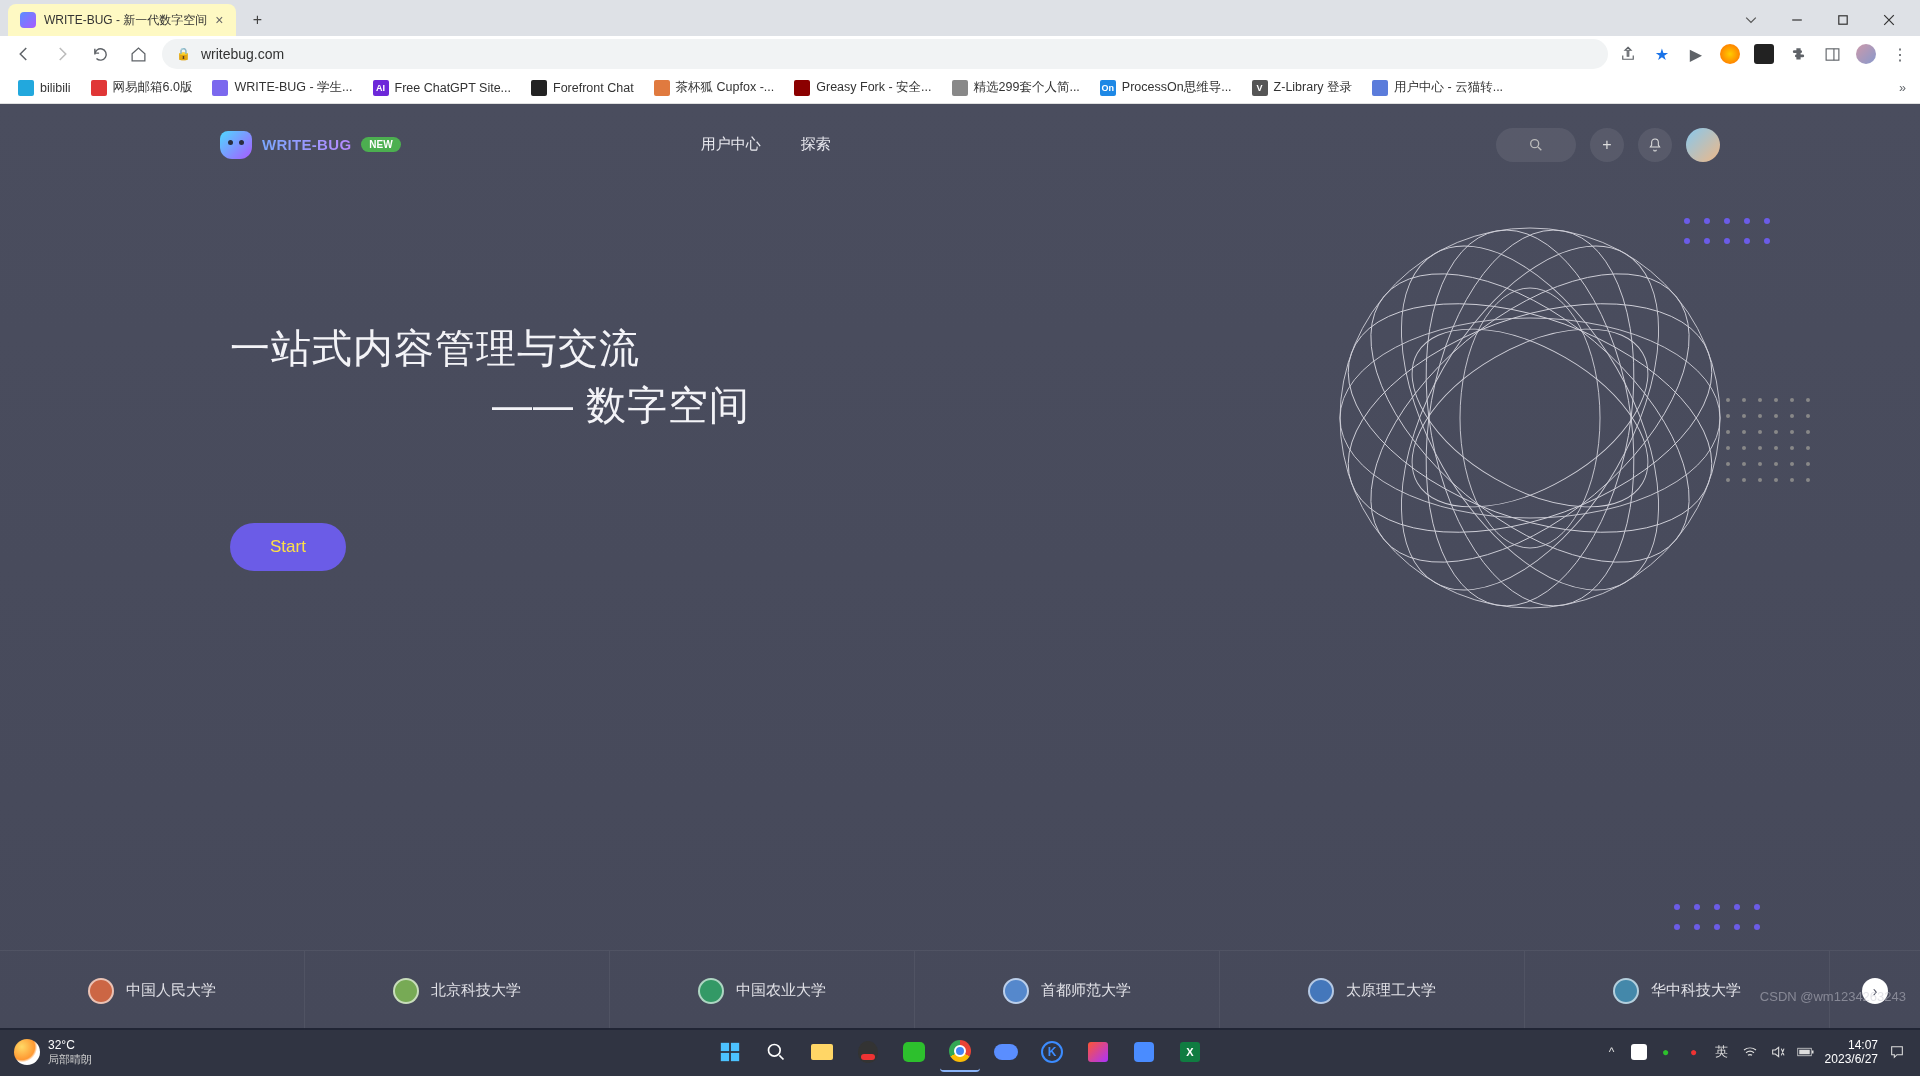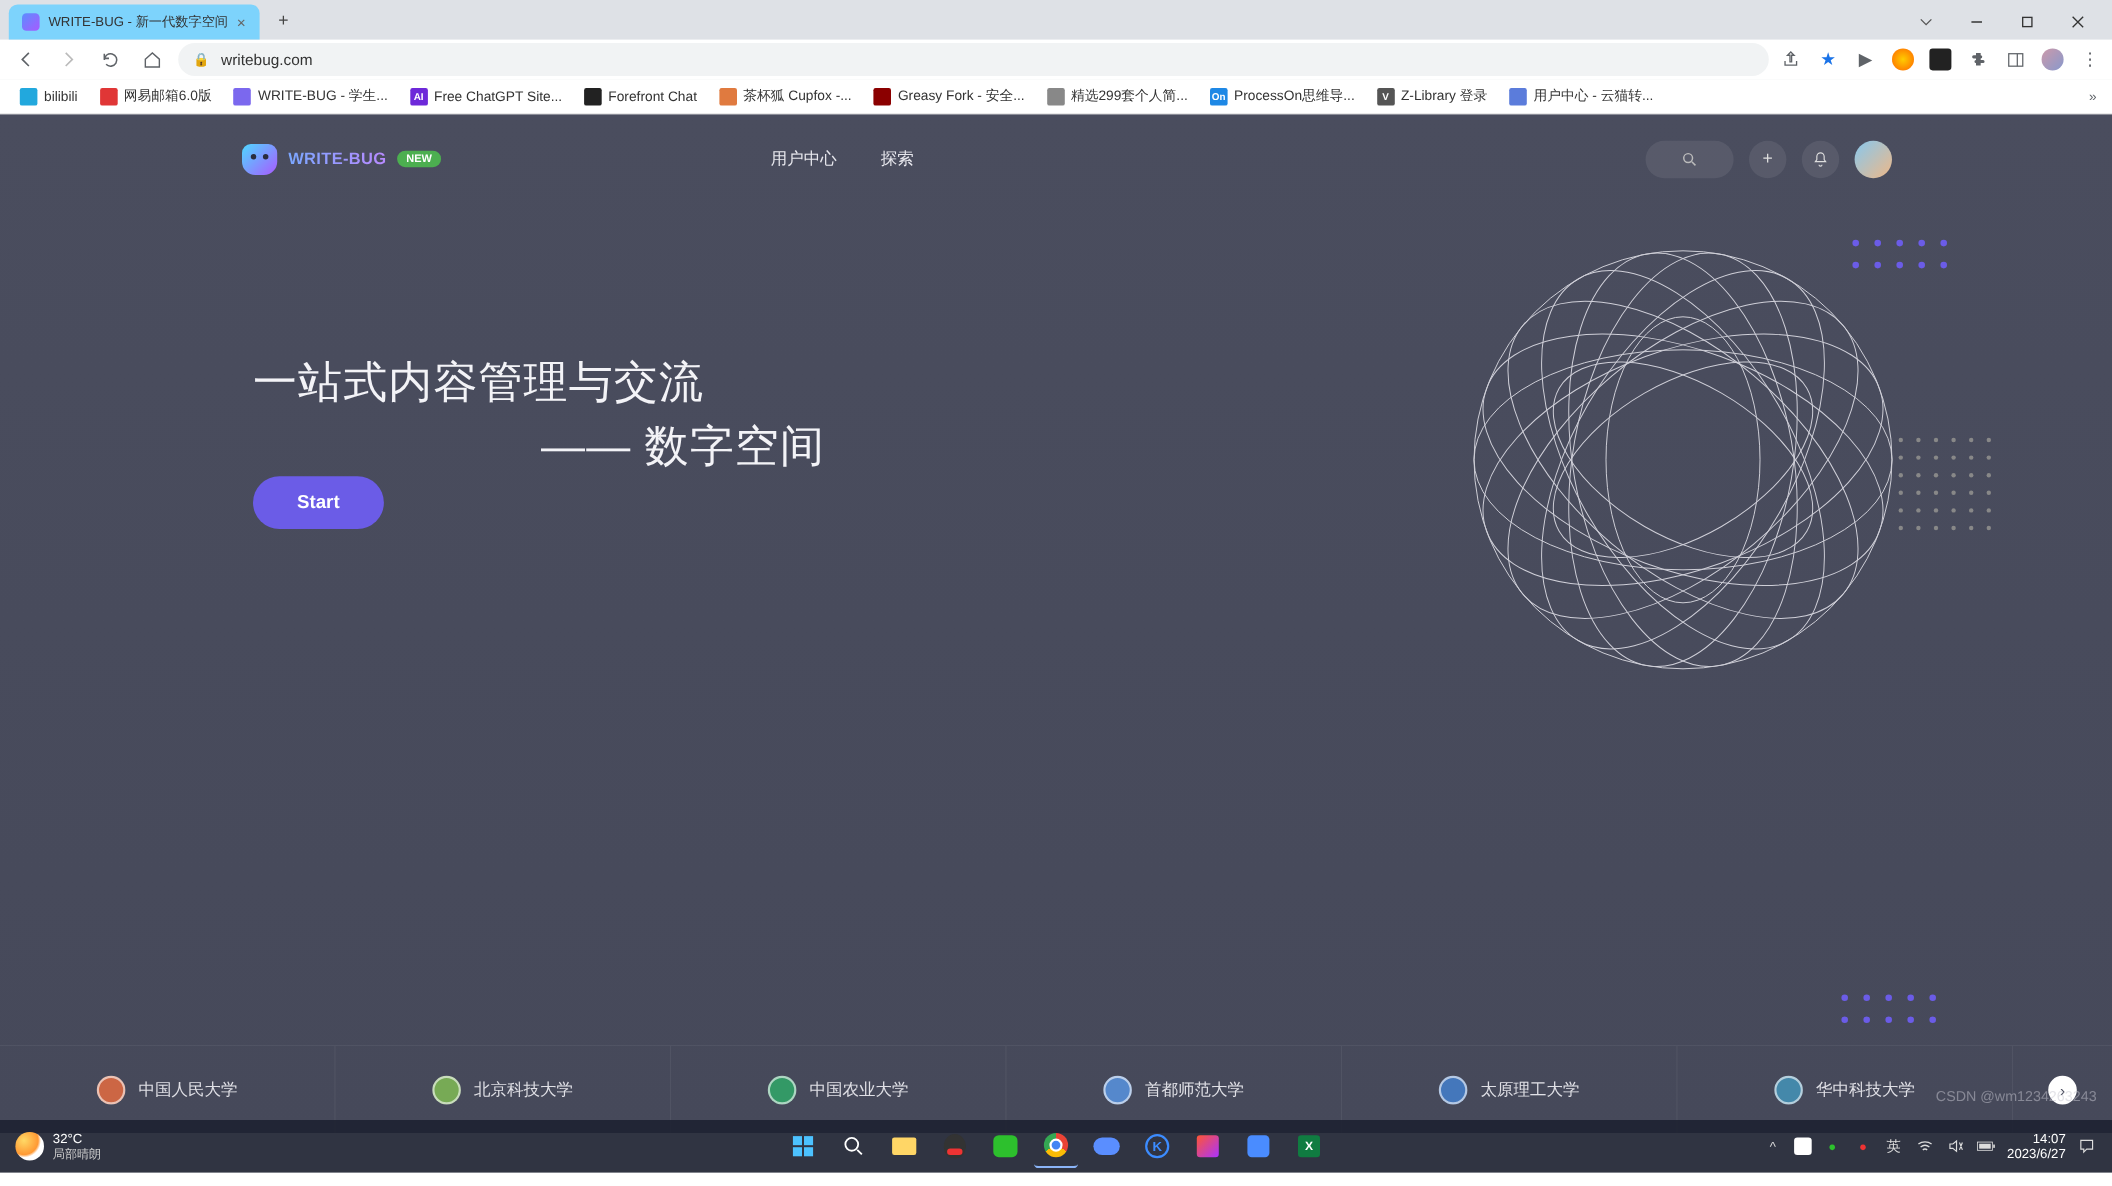--- a/index.html
+++ b/index.html
@@ -1,21 +1,21 @@
 <!DOCTYPE html>
 <html><head>
   <meta charset="utf-8">
   <style>
     * { margin: 0; padding: 0; box-sizing: border-box; font-family: "Segoe UI", "Microsoft YaHei", sans-serif; }
     body { width: 1920px; height: 1078px; overflow: hidden; background: #fff; }
 
     
     .browser-chrome { background: #dee1e6; }
     .tab-bar { display: flex; align-items: center; height: 36px; padding: 4px 8px 0; }
-    .tab { display: flex; align-items: center; gap: 8px; background: #7dd3fc; border-radius: 8px 8px 0 0; padding: 2px 12px; height: 32px; min-width: 220px; font-size: 12px; color: #333; }
+    .tab { display: flex; align-items: center; gap: 8px; background: #fef9c3; border-radius: 8px 8px 0 0; padding: 2px 12px; height: 32px; min-width: 220px; font-size: 12px; color: #333; }
     .tab-favicon { width: 16px; height: 16px; background: linear-gradient(135deg,#5a8eff,#a85aff); border-radius: 4px; position: relative; }
     .tab-close { margin-left: auto; cursor: pointer; font-size: 14px; color: #666; }
     .new-tab { margin-left: 8px; width: 28px; height: 28px; display: flex; align-items: center; justify-content: center; cursor: pointer; font-size: 16px; color: #444; }
     .window-controls { margin-left: auto; display: flex; gap: 0; }
     .win-btn { width: 46px; height: 32px; display: flex; align-items: center; justify-content: center; font-size: 12px; color: #333; cursor: pointer; }
     .win-btn svg { width: 12px; height: 12px; }
 
     .address-bar { display: flex; align-items: center; height: 36px; background: #fff; padding: 0 10px; gap: 10px; }
     .nav-btn { width: 28px; height: 28px; display: flex; align-items: center; justify-content: center; color: #5f6368; cursor: pointer; border-radius: 50%; }
     .nav-btn.disabled { color: #bbb; }
@@ -45,37 +45,37 @@
     .nav-link { color: #e8e8ee; font-size: 15px; cursor: pointer; }
     .header-actions { margin-left: auto; display: flex; gap: 14px; align-items: center; }
     .search-pill { width: 80px; height: 34px; background: rgba(255,255,255,0.08); border-radius: 17px; display: flex; align-items: center; justify-content: center; color: #bbb; cursor: pointer; }
     .circ-btn { width: 34px; height: 34px; border-radius: 50%; background: rgba(255,255,255,0.08); display: flex; align-items: center; justify-content: center; color: #ddd; cursor: pointer; font-size: 16px; }
     .avatar { width: 34px; height: 34px; border-radius: 50%; background: linear-gradient(135deg,#88c8ee,#eeb888); cursor: pointer; }
 
     .hero { display: flex; padding: 80px 200px 0 230px; position: relative; height: calc(100% - 64px - 80px); }
     .hero-text { flex: 0 0 520px; padding-top: 70px; }
     .hero-h1 { font-size: 40px; font-weight: 400; color: #f3f3f7; letter-spacing: 1px; line-height: 1.5; white-space: nowrap; }
     .hero-h2 { font-size: 40px; font-weight: 400; color: #f3f3f7; text-align: right; letter-spacing: 1px; }
-    .start-btn { background: #6b5ce7; color: #ffffff; border: none; padding: 14px 40px; border-radius: 26px; font-size: 17px; cursor: pointer; font-weight: bold; }
+    .start-btn { margin-top: 90px; background: #6b5ce7; color: #fde047; border: none; padding: 14px 40px; border-radius: 26px; font-size: 17px; cursor: pointer; }
     .hero-graphic { position: absolute; right: 180px; top: 40px; width: 420px; height: 420px; }
     .hero-graphic svg { width: 100%; height: 100%; }
     .dot-grid { position: absolute; display: grid; grid-template-columns: repeat(5, 6px); gap: 14px; }
     .dot-grid.tr { top: 50px; right: 150px; }
     .dot-grid.mr { top: 230px; right: 110px; grid-template-columns: repeat(6, 4px); gap: 12px; }
     .dot-grid.br { bottom: 20px; right: 160px; }
     .dot-grid div { width: 6px; height: 6px; background: #6b5ce7; border-radius: 50%; }
     .dot-grid.mr div { width: 4px; height: 4px; background: #888; }
 
     .uni-strip { position: absolute; bottom: 0; left: 0; right: 0; height: 80px; display: flex; border-top: 1px solid rgba(255,255,255,0.06); }
     .uni-item { flex: 1; display: flex; align-items: center; justify-content: center; gap: 12px; color: #e0e0e6; font-size: 15px; border-right: 1px solid rgba(255,255,255,0.06); cursor: pointer; }
     .uni-logo { width: 26px; height: 26px; border-radius: 50%; background: #fff; display: flex; align-items: center; justify-content: center; font-size: 14px; color: #4a4d5e; }
     .uni-item:last-child { border-right: none; }
 
     
-    .taskbar { position: fixed; bottom: 12px; left: 0; right: 0; height: 48px; background: rgba(30,35,50,0.92); display: flex; align-items: center; padding: 0 14px; color: #fff; font-size: 12px; }
+    .taskbar { position: fixed; bottom: 2px; left: 0; right: 0; height: 48px; background: rgba(30,35,50,0.92); display: flex; align-items: center; padding: 0 14px; color: #fff; font-size: 12px; }
     .weather { display: flex; align-items: center; gap: 8px; }
     .weather-icon { width: 26px; height: 26px; background: radial-gradient(circle at 30% 30%, #ffd966, #ff9933 50%, #fff 60%); border-radius: 50%; position: relative; }
     .taskbar-center { position: absolute; left: 50%; transform: translateX(-50%); display: flex; gap: 6px; }
     .task-icon { width: 40px; height: 40px; display: flex; align-items: center; justify-content: center; cursor: pointer; border-radius: 4px; font-size: 20px; }
     .task-icon.active { border-bottom: 2px solid #8ab4f8; }
     .tray { margin-left: auto; display: flex; align-items: center; gap: 10px; font-size: 12px; }
     .tray-icon { width: 18px; height: 18px; display: flex; align-items: center; justify-content: center; color: #ddd; cursor: pointer; }
     .clock { text-align: right; line-height: 1.2; }
     .watermark { position: absolute; right: 14px; bottom: 26px; font-size: 13px; color: rgba(200,200,210,0.5); z-index: 5; }
   </style>

